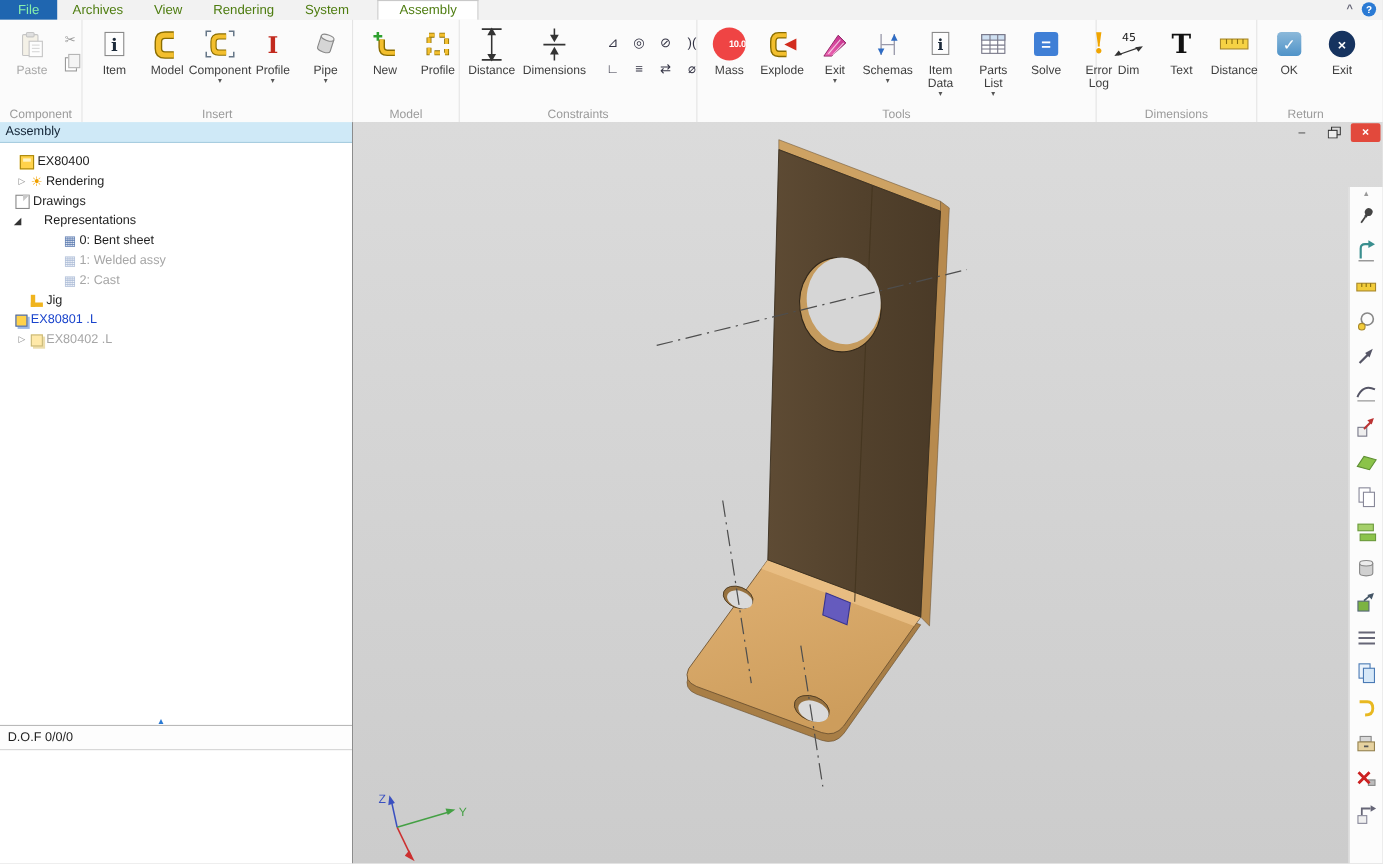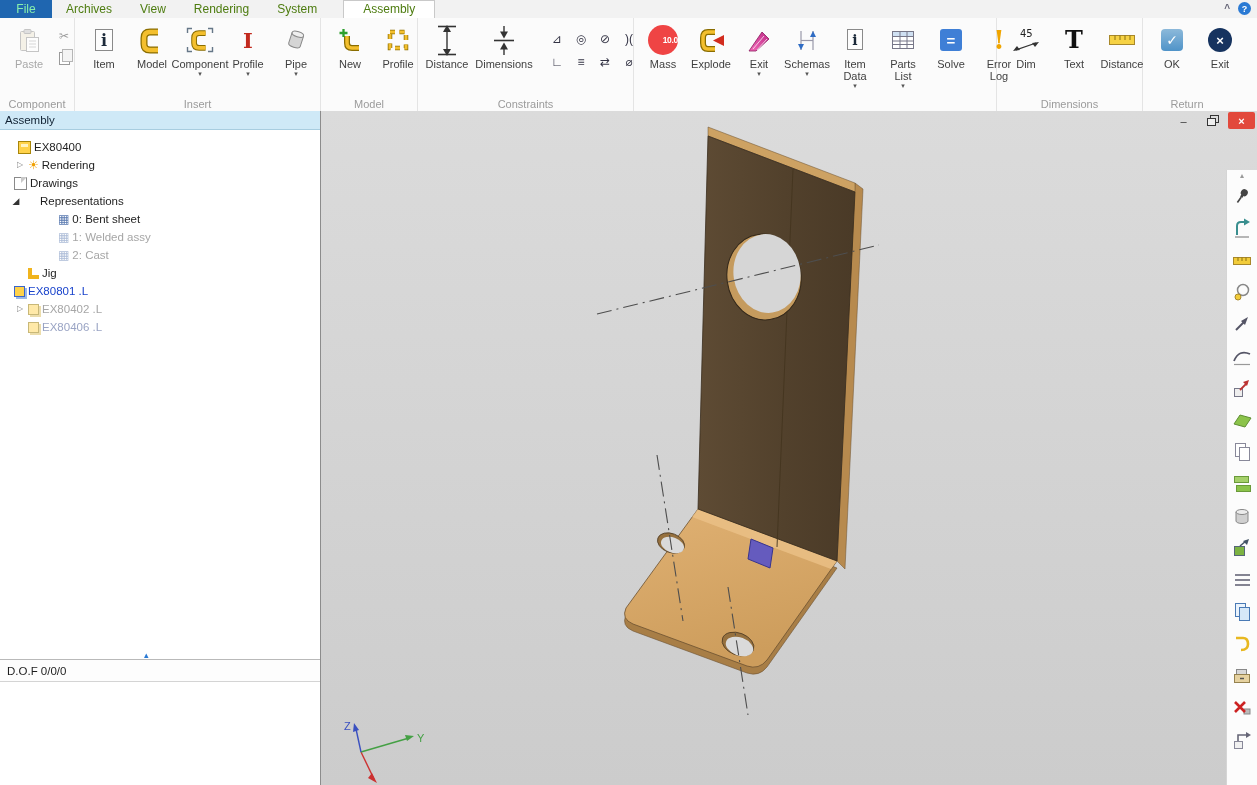--- a/index.html
+++ b/index.html
@@ -340,20 +340,21 @@
             </span>
           <span class="blabel">Solve</span>
         </div>
         <div class="btn-big">
           <span class="bicon">
               <span class="err-ic">!</span>
             </span>
           <span class="blabel wrap">Error Log</span>
         </div>
       </div>
+      <div class="gname">Tools</div>
     </div>
 
     <div class="group" style="width:145px">
       <div class="gbody">
         <div class="btn-big">
           <span class="bicon">
             <svg width="28" height="29">
                 <text x="8" y="11" font-size="10" fill="#222" font-family="DejaVu Sans,sans-serif">45</text>
                 <line x1="4" y1="24" x2="24" y2="17" stroke="#333" stroke-width="1.2"></line>
                 <polygon points="1,25 8,24 5,20" fill="#333"></polygon>
@@ -466,25 +467,20 @@
         <span class="ti ti-part-blue"></span>
         <span class="tlabel blue">EX80801 .L</span>
       </div>
 
       <div class="trow" style="padding-left:14px">
         <span class="exp">▷</span>
         <span class="ti ti-part-mut"></span>
         <span class="tlabel muted">EX80402 .L</span>
       </div>
 
-      <div class="trow" style="padding-left:14px">
-        <span class="exp"></span>
-        <span class="ti ti-part-mut"></span>
-        <span class="tlabel muted2">EX80406 .L</span>
-      </div>
 
     </div>
 
     <div class="dof">
       <span class="dof-caret">▴</span>
       <div class="dof-row">
           <span>D.O.F  0/0/0</span>
         </div>
     </div>
   </div>

